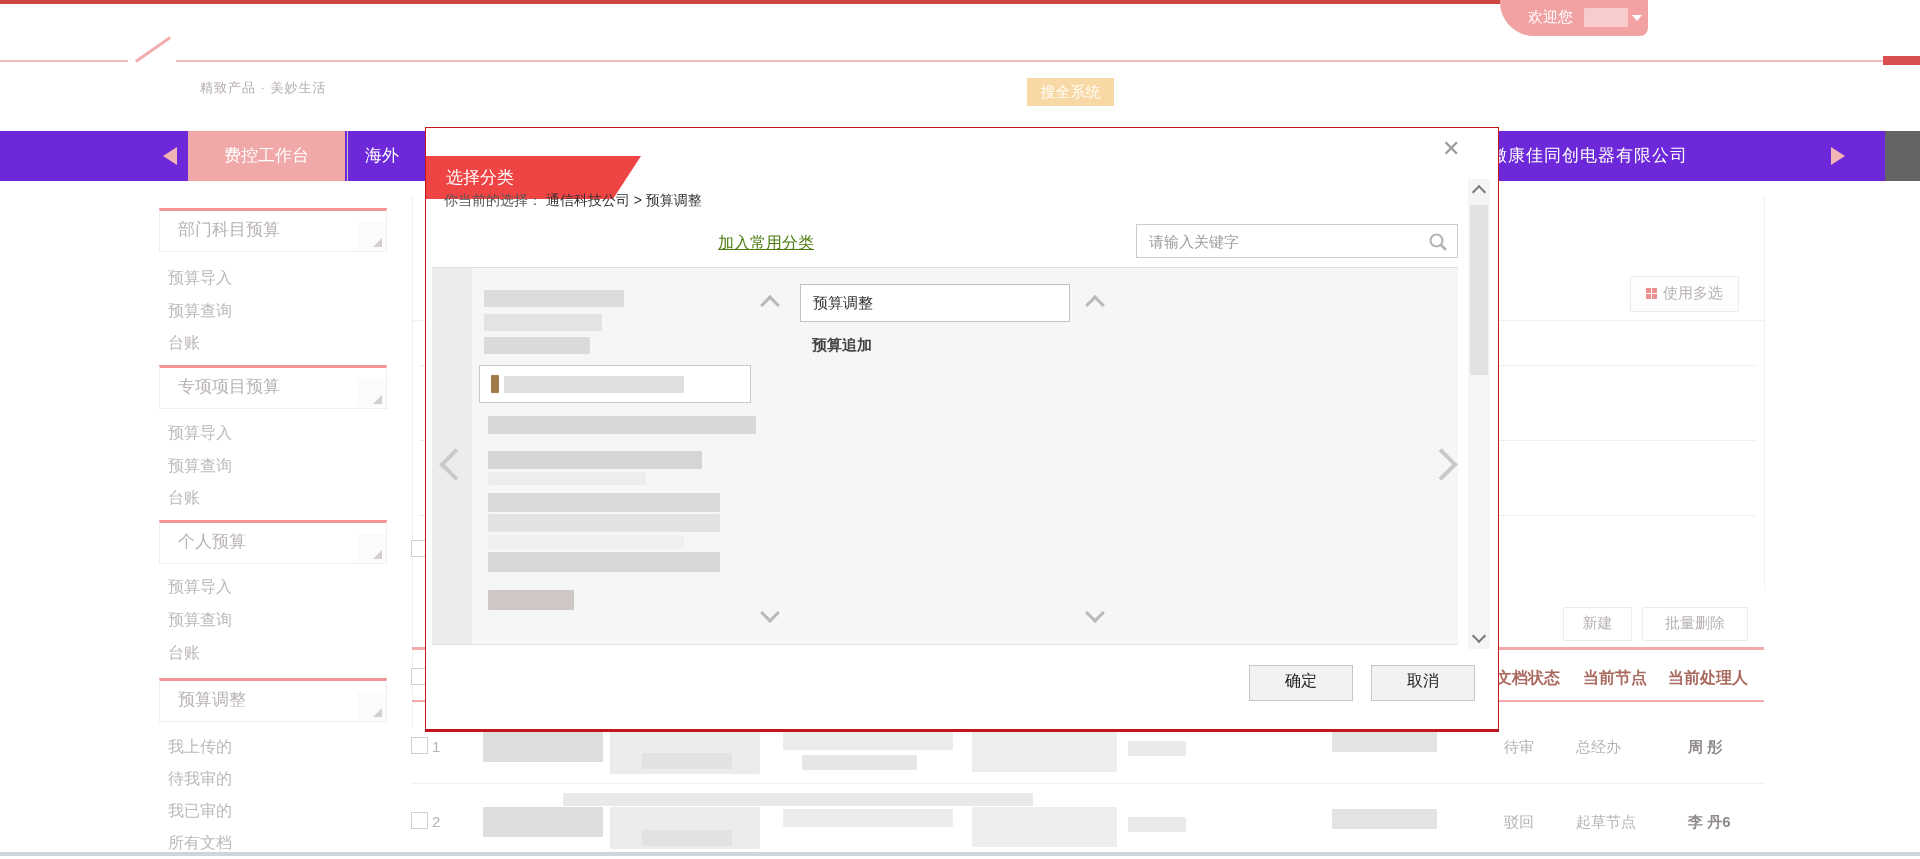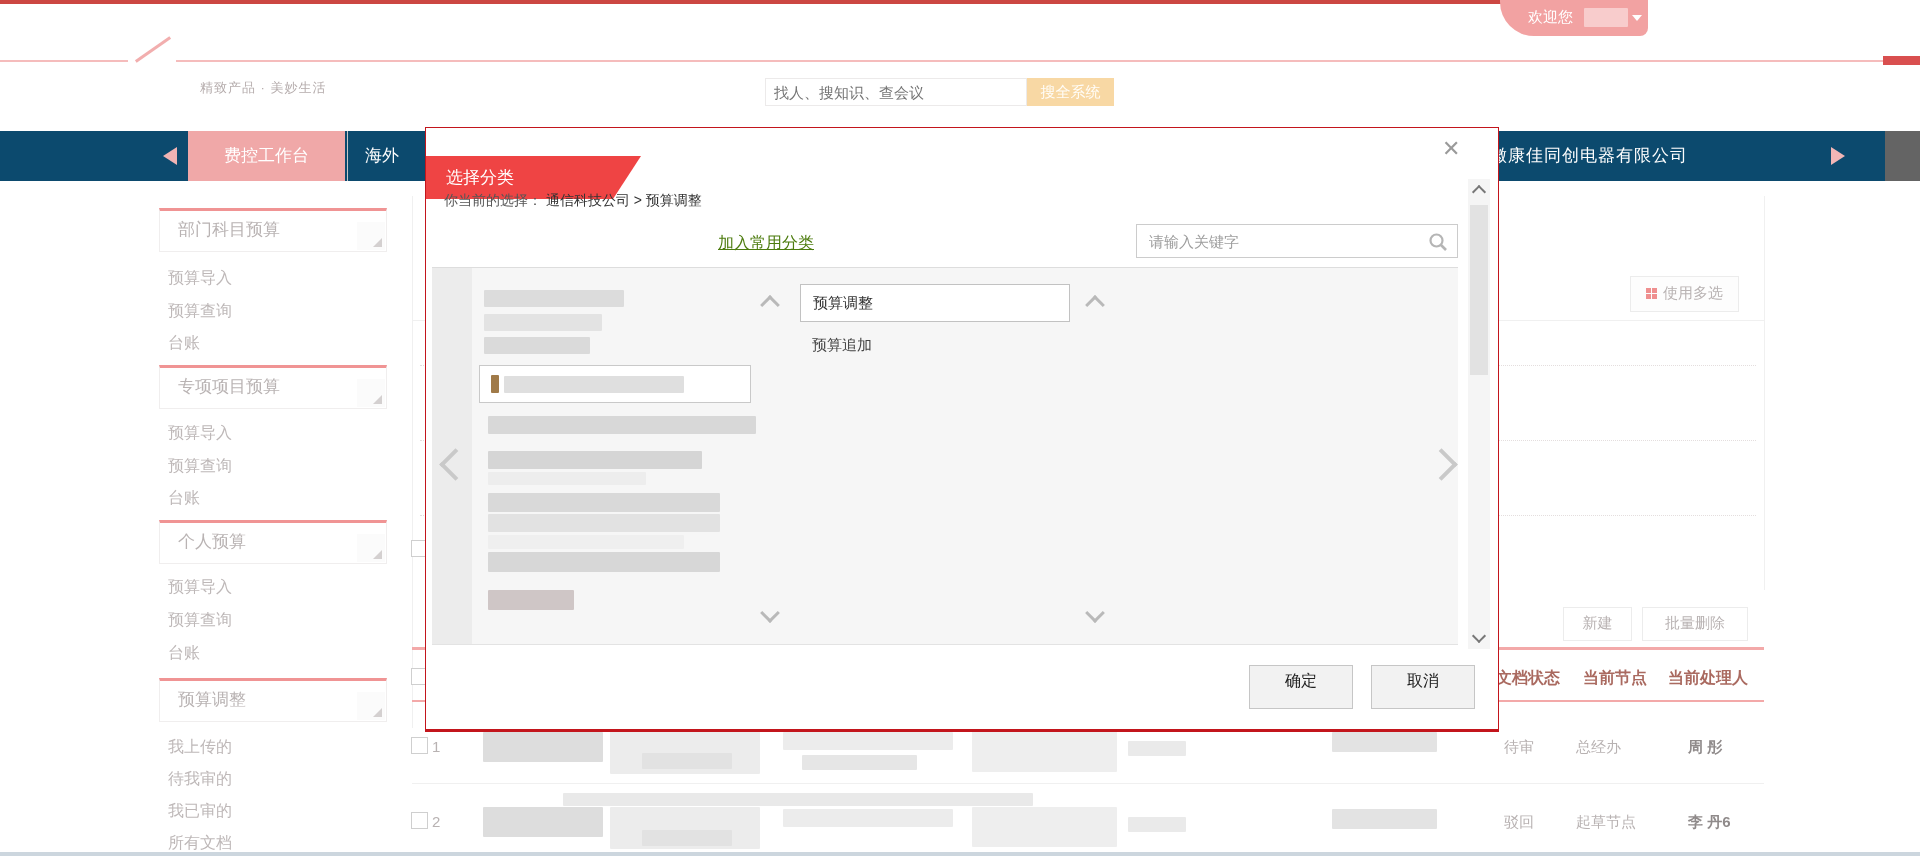--- a/index.html
+++ b/index.html
@@ -41,21 +41,21 @@
   .msel .val{position:absolute;left:8px;line-height:26px;font-size:13px;color:#e8252d;}
   .msel .arrowbox{position:absolute;right:1px;top:1px;width:24px;height:24px;background:#f2f2f2;border:1px solid #b5b5b5;box-sizing:border-box;}
   .msel .selchev{position:absolute;left:7px;top:6px;width:8px;height:8px;border-right:2px solid #333;border-bottom:2px solid #333;transform:rotate(45deg);}
   .mlink{position:absolute;left:292px;top:105px;font-size:16px;color:#4d7c0f;text-decoration:underline;cursor:pointer;}
   .mkw{position:absolute;left:710px;top:96px;width:322px;height:34px;border:1px solid #ccc;box-sizing:border-box;background:#fff;}
   .mkw input{position:absolute;left:0;top:0;width:100%;height:100%;border:none;outline:none;padding:0 36px 0 12px;font-size:15px;color:#333;background:transparent;box-sizing:border-box;font-family:inherit;}
   .mkw input::placeholder{color:#9d9d9d;}
   .mpanel{position:absolute;left:6px;top:139px;width:1026px;height:376px;background:#f6f6f6;border-top:1px solid #ddd;border-bottom:1px solid #e3e3e3;}
   .mstrip{position:absolute;left:0;top:0;width:40px;height:100%;background:#ececec;}
   .catbox{position:absolute;background:#fff;border:1px solid #c2c2c2;box-sizing:border-box;}
-  .mbtn{position:absolute;width:104px;height:44px;background:#f2f2f2;border:1px solid #c6c6c6;box-sizing:border-box;font-size:16px;color:#222;text-align:center;line-height:30px;cursor:pointer;}
+  .mbtn{position:absolute;width:104px;height:36px;background:#f2f2f2;border:1px solid #c6c6c6;box-sizing:border-box;font-size:16px;color:#222;text-align:center;line-height:30px;cursor:pointer;}
   .sbar{position:absolute;left:1042px;top:51px;width:22px;height:470px;background:#f5f5f5;}
   .sbar .thumb{position:absolute;left:2px;top:26px;width:18px;height:170px;background:#e2e2e2;}
 </style>
 </head>
 <body>
 
 <div class="screen">
 
   <div class="abs" style="left:0;top:0;width:1507px;height:4px;background:#cc4742;"></div>
 
@@ -64,26 +64,23 @@
     <span class="blk" style="left:84px;top:8px;width:44px;height:19px;background:rgba(255,255,255,0.45);"></span>
     <span class="tri-down-sm" style="position:absolute;right:6px;top:15px;"></span>
   </div>
 
   <div class="abs" style="left:132px;top:48px;width:42px;height:3px;background:#f2aeae;transform:rotate(-35deg);"></div>
   <div class="abs" style="left:0;top:60px;width:128px;height:2px;background:#f5bcbc;"></div>
   <div class="abs" style="left:176px;top:60px;width:1707px;height:2px;background:#f5bcbc;"></div>
   <div class="abs" style="left:1883px;top:56px;width:37px;height:9px;background:#d94f4f;"></div>
   <div class="abs" style="left:200px;top:79px;font-size:13px;color:#b5acac;letter-spacing:1px;">精致产品 · 美妙生活</div>
 
-  <div class="abs" style="left:765px;top:78px;width:262px;height:28px;border:1px solid #eceaea;box-sizing:border-box;background:#fff;">
-    <input style="width: 100%; height: 100%; border: none; outline: none; padding: 0px 8px; font-size: 15px; box-sizing: border-box; font-family: inherit; color: rgb(85, 85, 85);" placeholder="找人、搜知识、查会议">
-  </div>
   <div class="abs" style="left:1027px;top:78px;width:87px;height:28px;background:#f8d8a4;color:#fffdf8;font-size:15px;text-align:center;line-height:28px;cursor:pointer;">搜全系统</div>
 
-  <div class="abs" style="left:0;top:131px;width:1920px;height:50px;background:#0c4a6e;z-index:2;">
+  <div class="abs" style="left:0;top:131px;width:1920px;height:50px;background:#6d28d9;z-index:2;">
     <div class="tri-left" style="position:absolute;left:163px;top:16px;"></div>
     <div style="position:absolute;left:188px;top:0;width:157px;height:50px;background:#f0a8a8;color:#fff;font-size:17px;text-align:center;line-height:50px;cursor:pointer;">费控工作台</div>
     <div style="position:absolute;left:347px;top:0;width:1px;height:50px;background:#c6c6c6;"></div>
     <div style="position:absolute;left:365px;top:0;height:50px;color:#fdfdfd;font-size:17px;line-height:50px;cursor:pointer;">海外</div>
     <div style="position:absolute;left:1490px;top:0;height:50px;color:#fdfdfd;font-size:17px;line-height:50px;letter-spacing:1px;cursor:pointer;">徽康佳同创电器有限公司</div>
     <div class="tri-right" style="position:absolute;left:1831px;top:16px;"></div>
     <div style="position:absolute;left:1885px;top:0;width:35px;height:50px;background:#646464;"></div>
   </div>
 
   <div class="side-sec" style="top:208px;">
@@ -220,21 +217,21 @@
       <div class="blk" style="left:56px;top:246px;width:232px;height:18px;background:#e2e2e2;"></div>
       <div class="blk" style="left:56px;top:267px;width:196px;height:14px;background:#efefef;"></div>
       <div class="blk" style="left:56px;top:284px;width:232px;height:20px;background:#d7d7d7;"></div>
       <div class="blk" style="left:56px;top:322px;width:86px;height:20px;background:#cfc6c6;"></div>
       <span class="chev up" style="left:331px;top:30px;"></span>
       <span class="chev down" style="left:331px;top:338px;"></span>
 
       <div class="catbox" style="left:368px;top:16px;width:270px;height:38px;">
         <span style="position:absolute;left:12px;line-height:36px;font-size:15px;color:#333;">预算调整</span>
       </div>
-      <div style="position:absolute;left:380px;top:68px;font-size:15px;color:#444;cursor:pointer;">预算追加</div>
+      <div style="position:absolute;left:380px;top:68px;font-size:15px;color:#444;cursor:pointer;font-weight:bold;">预算追加</div>
       <span class="chev up" style="left:656px;top:30px;"></span>
       <span class="chev down" style="left:656px;top:338px;"></span>
     </div>
 
     <div class="sbar">
       <span class="chev dark up" style="left:6px;top:8px;"></span>
       <div class="thumb"></div>
       <span class="chev dark down" style="left:6px;top:452px;"></span>
     </div>
 

